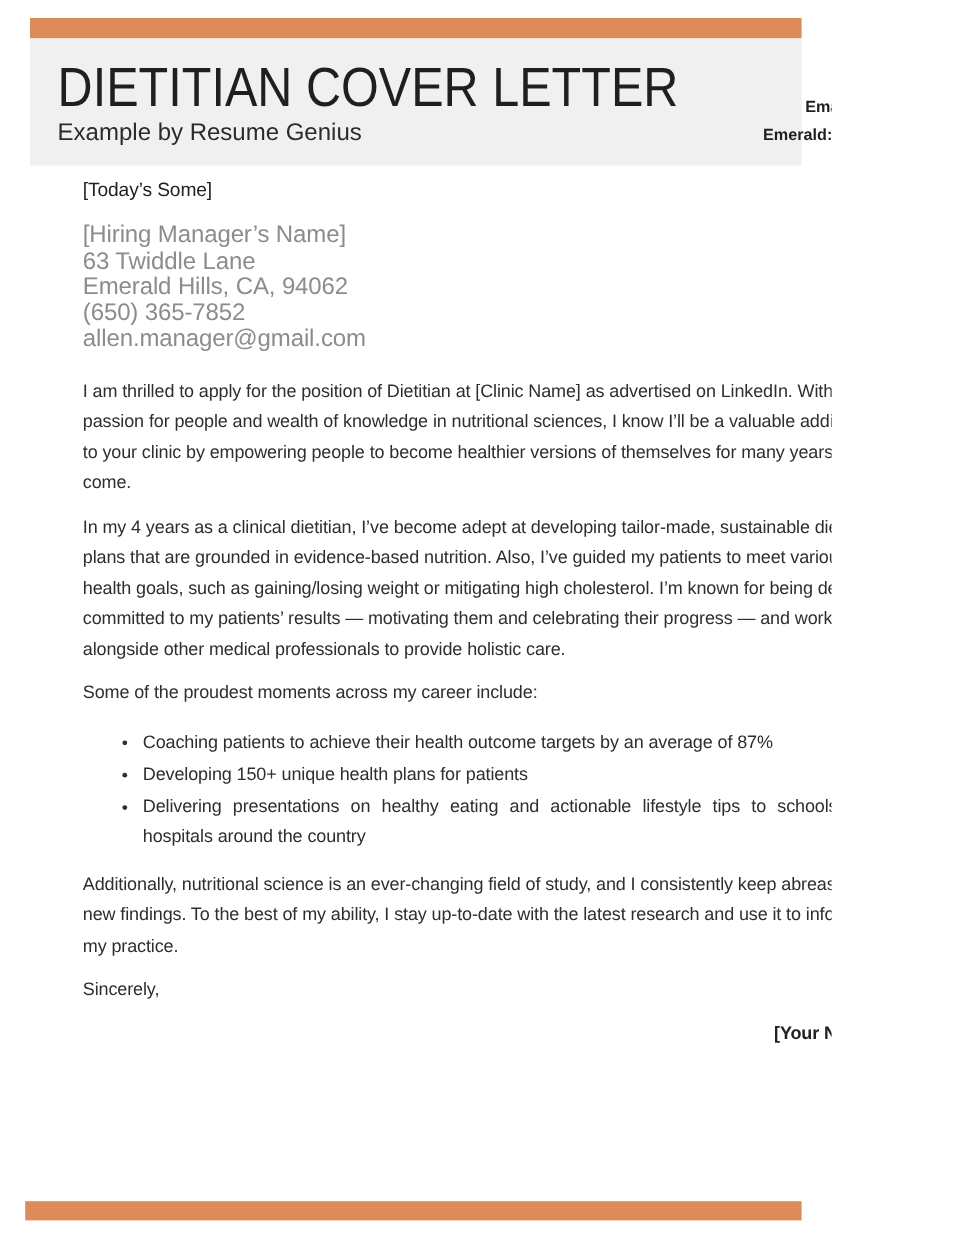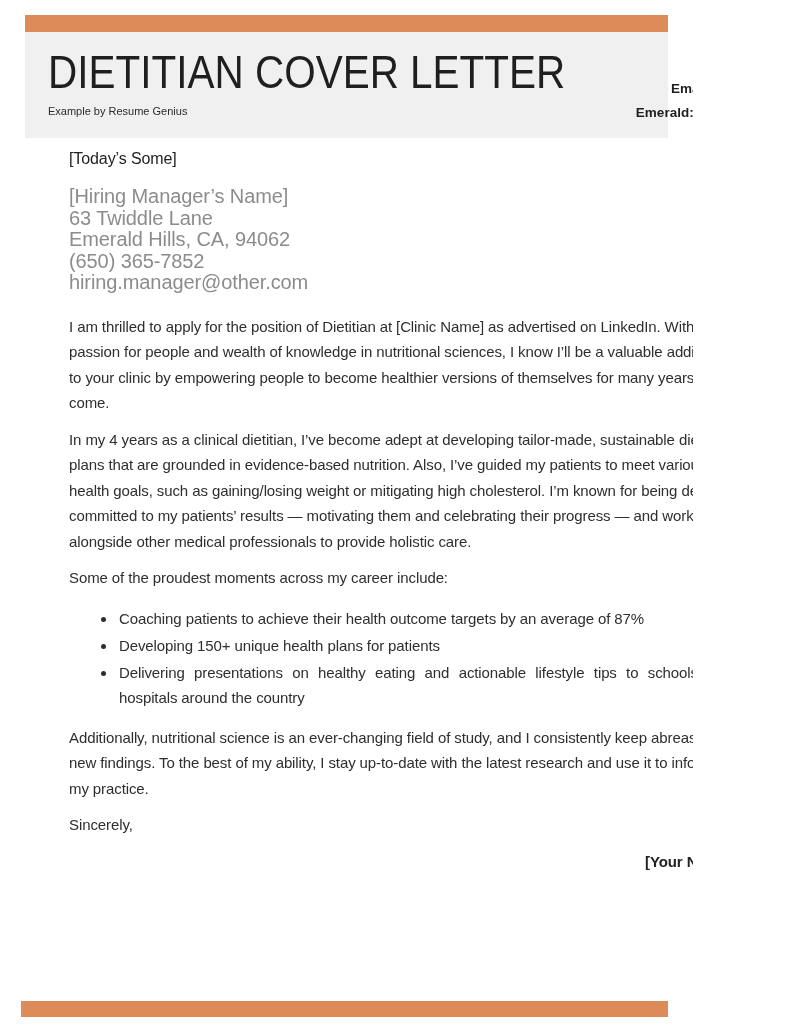--- a/index.html
+++ b/index.html
@@ -32,21 +32,21 @@
     font-weight: 400;
     line-height: 50px;
     color: #1f1f1f;
     letter-spacing: 0px;
     transform: scaleX(0.88);
     transform-origin: left center;
     white-space: nowrap;
   }
   .subtitle {
     margin-top: 3px;
-    font-size: 11px;
+    font-size: 20px;
     line-height: 22px;
     color: #2b2b2b;
   }
   .header-right {
     padding-top: 5px;
     text-align: right;
     font-size: 13.5px;
     line-height: 24.5px;
     color: #1f1f1f;
     white-space: nowrap;
@@ -124,21 +124,21 @@
   </header>
 
   <main class="letter">
     <p class="date">[Today’s Some]</p>
 
     <div class="recipient">
       <div>[Hiring Manager’s Name]</div>
       <div>63 Twiddle Lane</div>
       <div>Emerald Hills, CA, 94062</div>
       <div>(650) 365-7852</div>
-      <div>hiring.manager@other.com</div>
+      <div>allen.manager@gmail.com</div>
     </div>
 
 
     <p class="para">I am thrilled to apply for the position of Dietitian at [Clinic Name] as advertised on LinkedIn. With my passion for people and wealth of knowledge in nutritional sciences, I know I’ll be a valuable addition to your clinic by empowering people to become healthier versions of themselves for many years to come.</p>
     <p class="para">In my 4 years as a clinical dietitian, I’ve become adept at developing tailor-made, sustainable diet plans that are grounded in evidence-based nutrition. Also, I’ve guided my patients to meet various health goals, such as gaining/losing weight or mitigating high cholesterol. I’m known for being deeply committed to my patients’ results — motivating them and celebrating their progress — and working alongside other medical professionals to provide holistic care.</p>
 
     <p class="para">Some of the proudest moments across my career include:</p>
 
     <ul class="achievements">
       <li>Coaching patients to achieve their health outcome targets by an average of 87%</li>

